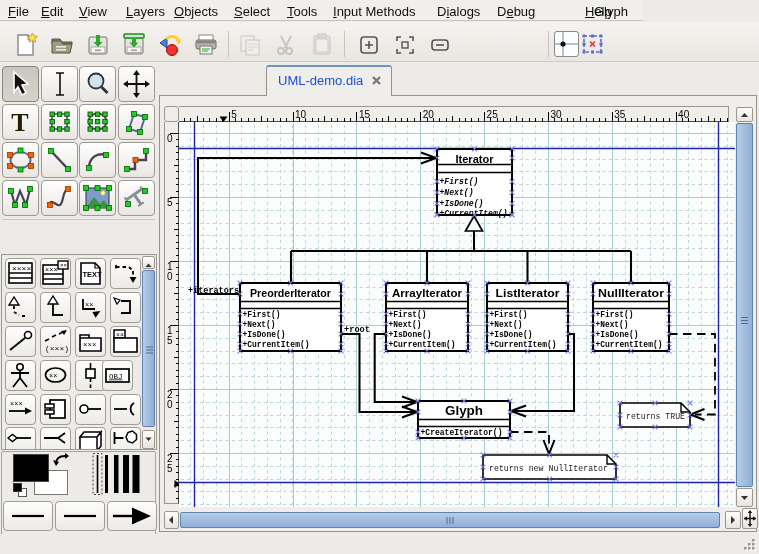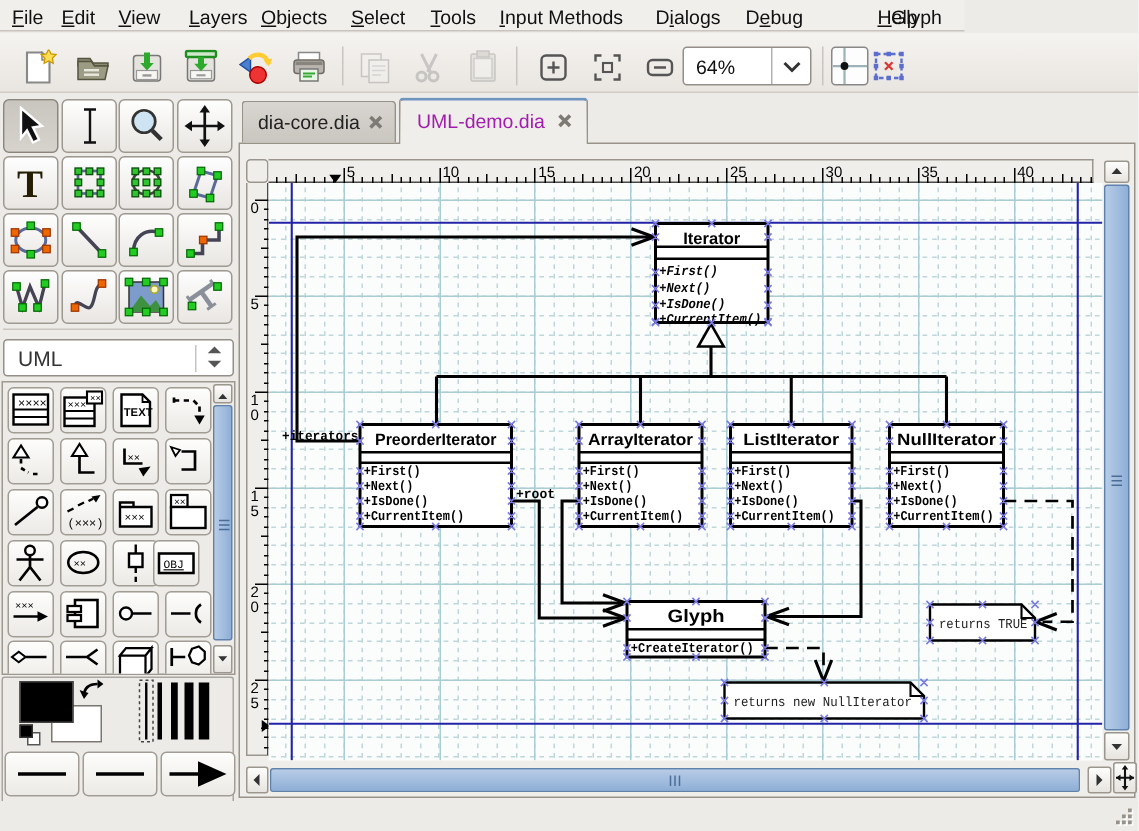--- a/index.html
+++ b/index.html
@@ -118,28 +118,20 @@
       <path d="M12 8v8M8 12h8" stroke="#555" stroke-width="1.6"></path>
     </svg>
 <svg class="tbico" style="left:393px" viewBox="0 0 24 24">
       <path d="M4 8V4h4M16 4h4v4M20 16v4h-4M8 20H4v-4" fill="none" stroke="#555" stroke-width="1.6"></path>
       <rect x="9" y="9" width="6" height="6" fill="none" stroke="#555" stroke-width="1.4"></rect>
     </svg>
 <svg class="tbico" style="left:428px" viewBox="0 0 24 24">
       <rect x="4" y="7" width="16" height="10" rx="3" fill="none" stroke="#555" stroke-width="1.6"></rect>
       <path d="M8 12h8" stroke="#555" stroke-width="1.6"></path>
     </svg>
-<div id="zcombo">
-      <span class="ztext">64%</span>
-      <span class="zbtn">
-        <svg width="24" height="24" viewBox="0 0 24 24" style="position:absolute;top:0;left:1px">
-          <path d="M7 10l5 5 5-5" fill="none" stroke="#333" stroke-width="2"></path>
-        </svg>
-      </span>
-    </div>
 <div class="tbsep" style="left:548px"></div>
 <div class="toggle" style="left:554px;background:#fdfdfd;border-color:#888;">
 <svg width="23" height="24" viewBox="0 0 23 24">
         <path d="M8 0v24M0 12h23" stroke="#9db3b9" stroke-width="1.5"></path>
         <circle cx="8" cy="12" r="2.6" fill="#111"></circle>
       </svg></div>
 <div class="toggle" style="left:580px;border:none;background:none;">
 <svg width="25" height="26" viewBox="0 0 25 26">
         <rect x="4" y="5" width="17" height="16" fill="none" stroke="#5b6ed0" stroke-width="1.6" stroke-dasharray="3 2"></rect>
         <path d="M10 10.5l5 5M15 10.5l-5 5" stroke="#d33" stroke-width="1.5"></path>
@@ -279,28 +271,20 @@
         <g transform="rotate(-35 17 17)">
           <path d="M8 13h19M17.5 13v12" stroke="#8a8f9a" stroke-width="3"></path>
           <path d="M8 10v6M27 10v6M14 25h7" stroke="#8a8f9a" stroke-width="2"></path>
         </g>
         <g fill="#2c2" stroke="#060" stroke-width=".8">
           <rect x="6.5" y="20.5" width="5" height="5"></rect>
           <rect x="23.5" y="7.5" width="5" height="5"></rect>
         </g>
       </svg></div>
 <div id="sepline"></div>
-<div id="umlcombo">
-      <span style="position:absolute;left:9px;top:4px;font-size:14px;color:#333">UML</span>
-      <div style="position:absolute;right:24px;top:3px;width:1px;height:18px;background:#c8c4bd"></div>
-      <svg width="16" height="23" viewBox="0 0 16 23" style="position:absolute;right:4px;top:0">
-        <path d="M3.5 8.5L8 4l4.5 4.5z" fill="#555"></path>
-        <path d="M3.5 13.5L8 18l4.5-4.5z" fill="#555"></path>
-      </svg>
-    </div>
 <div id="shapepanel">
 <div class="sbtn" style="left:2.8px;top:3.4px"><svg width="29" height="29" viewBox="0 0 29 29">
           <rect x="3" y="4" width="23" height="20" fill="#fff" stroke="#000" stroke-width="1.6"></rect>
           <path d="M3 14h23M3 19h23" stroke="#000" stroke-width="1.4"></path>
           <text x="6" y="12" font-size="8" font-family="Liberation Mono" fill="#000">××××</text>
         </svg></div>
 <div class="sbtn" style="left:38px;top:3.4px"><svg width="29" height="29" viewBox="0 0 29 29">
           <rect x="2" y="6" width="20" height="19" fill="#fff" stroke="#000" stroke-width="1.6"></rect>
           <path d="M2 15h20M2 20h20" stroke="#000" stroke-width="1.4"></path>
           <text x="4" y="13" font-size="7" font-family="Liberation Mono" fill="#000">×××</text>
@@ -562,28 +546,22 @@
     <div class="sb-btn" style="position:absolute;left:565px;top:415px;width:16px;height:18px"><svg width="14" height="16" viewBox="0 0 14 16">
           <path d="M5 4l4 4-4 4z" fill="#333"></path>
         </svg></div>
     <div class="sb-btn" style="position:absolute;left:582px;top:412px;width:16px;height:21px"><svg width="14" height="19" viewBox="0 0 14 19">
           <g stroke="#111" stroke-width="1.4">
             <path d="M7 3v13M1 9.5h12"></path>
           </g>
           <path d="M7 1L4.8 4h4.4zM7 18l-2.2-3h4.4zM1 9.5l3-2.2v4.4zM13 9.5l-3-2.2v4.4z" fill="#111"></path>
         </svg></div>
   </div>
-  <div id="tab1" class="tab">
-      <span style="position:absolute;left:10px;top:6px;color:#222">dia-core.dia</span>
-      <svg class="tabx" style="left:82px" width="13" height="13" viewBox="0 0 13 13">
-        <path d="M3 3l7 7M10 3l-7 7" stroke="#7d7a74" stroke-width="2.4"></path>
-      </svg>
-    </div>
   <div id="tab2" class="tab">
-      <span style="position:absolute;left:11px;top:6px;color:#a21caf">UML-demo.dia</span>
+      <span style="position:absolute;left:11px;top:6px;color:#1d4ed8">UML-demo.dia</span>
       <svg class="tabx" style="left:103px" width="13" height="13" viewBox="0 0 13 13">
         <path d="M3 3l7 7M10 3l-7 7" stroke="#7d7a74" stroke-width="2.4"></path>
       </svg>
     </div>
 </div>
 <div id="statusbar" class="abs" style="left:0;top:534px;width:759px;height:20px;background:#edebe7;">
     <svg style="position:absolute;right:2px;bottom:2px" width="15" height="15">
       <g fill="#fff">
         <rect x="11" y="3" width="2.5" height="2.5"></rect>
         <rect x="7" y="7" width="2.5" height="2.5"></rect>

